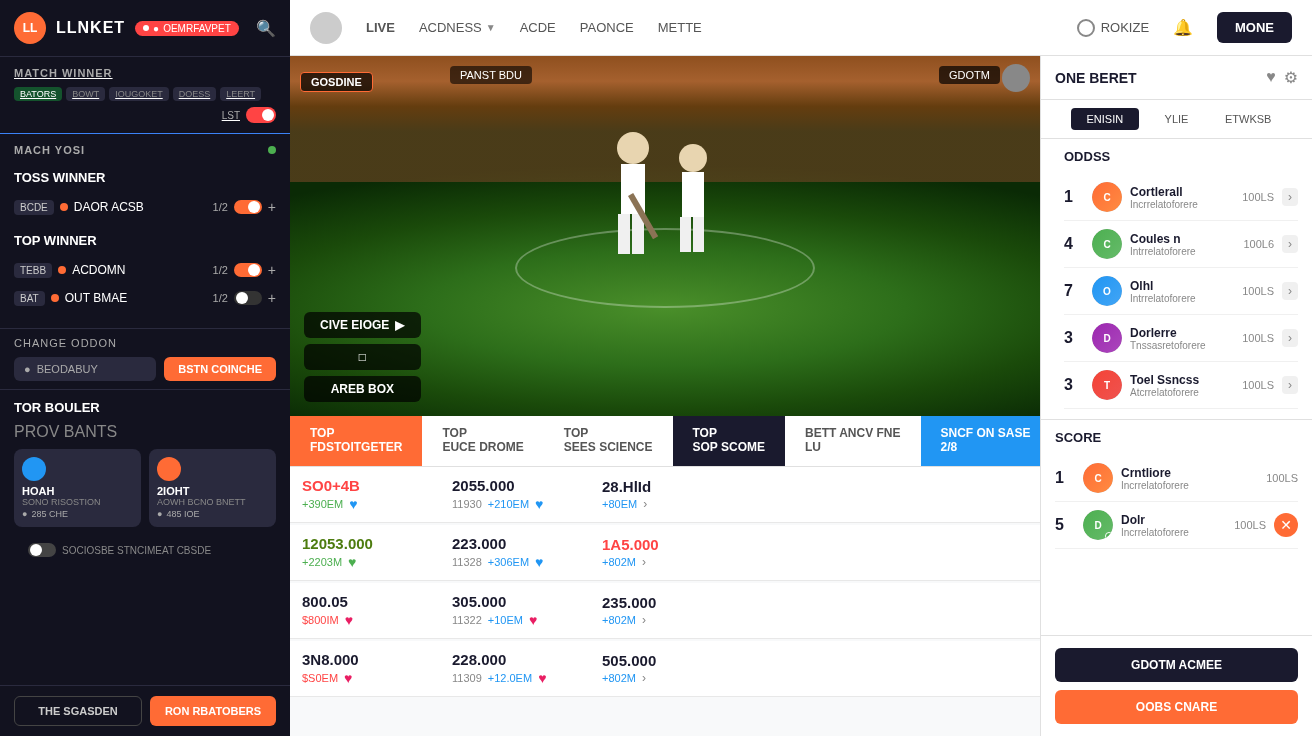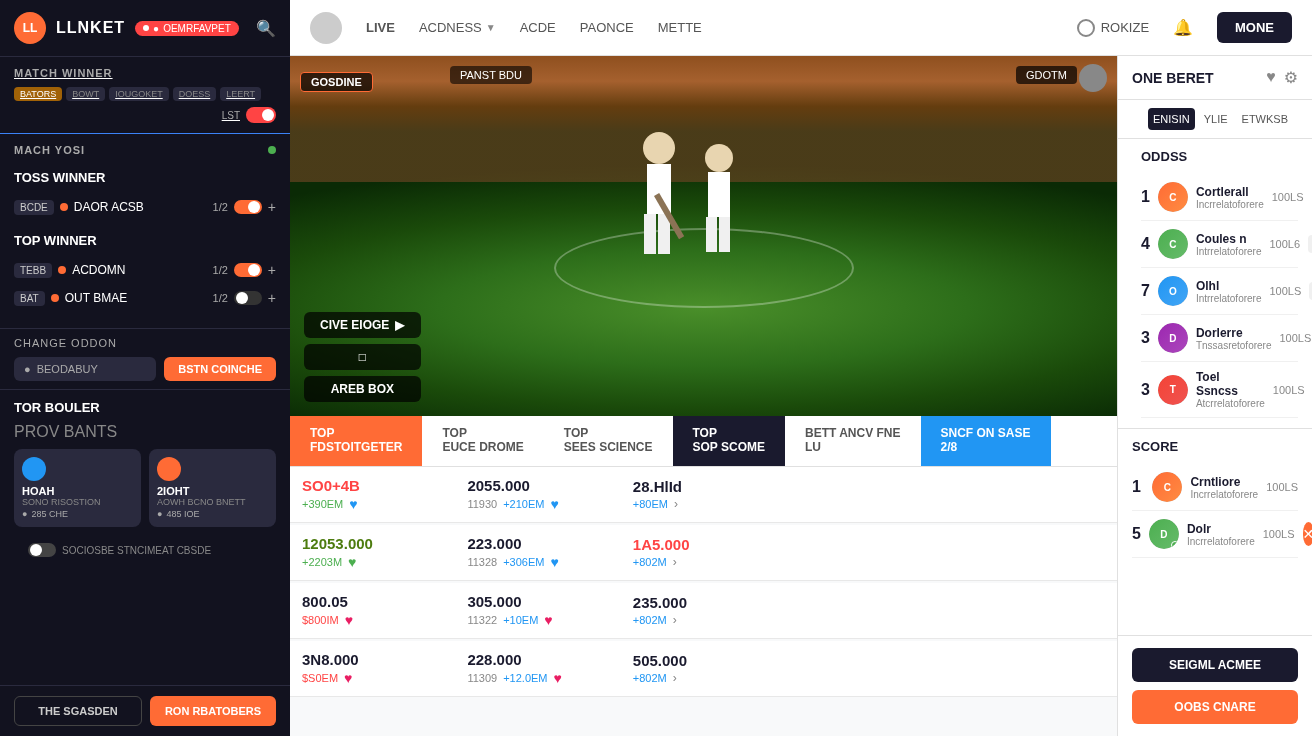--- a/index.html
+++ b/index.html
@@ -12,21 +12,21 @@
     .sidebar-brand { font-size: 16px; font-weight: 700; color: #fff; letter-spacing: 1px; }
     .sidebar-live-badge { background: #ff4444; border-radius: 10px; padding: 2px 8px; font-size: 10px; color: #fff; display: flex; align-items: center; gap: 4px; }
     .sidebar-live-dot { width: 6px; height: 6px; background: #fff; border-radius: 50%; }
     .sidebar-search { margin-left: auto; color: #888; cursor: pointer; font-size: 16px; }
 
     .match-winner-section { padding: 10px 14px; border-bottom: 1px solid #3b82f6; text-decoration: underline; }
     .section-title { font-size: 11px; font-weight: 600; color: #aaa; letter-spacing: 1px; margin-bottom: 8px; text-transform: uppercase; }
     .match-winner-controls { display: flex; align-items: center; gap: 6px; flex-wrap: wrap; }
     .mw-tabs { display: flex; gap: 4px; flex-wrap: wrap; }
     .mw-tab { font-size: 9px; padding: 2px 6px; background: #2a2a3e; border-radius: 4px; color: #888; cursor: pointer; }
-    .mw-tab.active { background: #a16207; color: #fff; }
+    .mw-tab.active { background: #14532d; color: #fff; }
     .match-winner-badge { margin-left: auto; font-size: 10px; color: #aaa; }
     .mw-toggle { width: 30px; height: 16px; background: #ff4444; border-radius: 8px; position: relative; cursor: pointer; }
     .mw-toggle::after { content: ''; position: absolute; right: 2px; top: 2px; width: 12px; height: 12px; background: #fff; border-radius: 50%; }
 
     .match-yosi { padding: 10px 14px; border-bottom: 1px solid #2a2a3e; }
     .match-yosi-header { display: flex; align-items: center; justify-content: space-between; margin-bottom: 8px; }
     .my-title { font-size: 11px; font-weight: 600; color: #aaa; letter-spacing: 1px; text-transform: uppercase; }
     .my-dot { width: 8px; height: 8px; background: #4caf50; border-radius: 50%; }
 
     .toss-winner-section { padding: 6px 0; }
@@ -121,21 +121,21 @@
     .bt-main-val.dark { color: #1a1a2e; }
     .bt-sub-row { display: flex; align-items: center; gap: 6px; margin-top: 2px; }
     .bt-sub-val { font-size: 11px; color: #888; }
     .bt-sub-green { font-size: 11px; color: #4caf50; }
     .bt-sub-blue { font-size: 11px; color: #2196f3; }
     .bt-heart { color: #2196f3; font-size: 14px; cursor: pointer; }
     .bt-heart.pink { color: #e91e63; }
     .bt-arrow { font-size: 12px; color: #888; cursor: pointer; }
 
     
-    .right-sidebar { width: 195px; background: #fff; display: flex; flex-direction: column; border-left: 1px solid #e0e0e0; flex-shrink: 0; overflow-y: auto; }
+    .right-sidebar { width: 272px; background: #fff; display: flex; flex-direction: column; border-left: 1px solid #e0e0e0; flex-shrink: 0; overflow-y: auto; }
     .rs-header { display: flex; align-items: center; justify-content: space-between; padding: 12px 14px; border-bottom: 1px solid #e0e0e0; }
     .rs-title { font-size: 14px; font-weight: 700; color: #1a1a2e; }
     .rs-icons { display: flex; gap: 8px; }
     .rs-icon { font-size: 16px; color: #888; cursor: pointer; }
 
     .rs-tabs { display: flex; padding: 8px 30px; gap: 4px; border-bottom: 1px solid #e0e0e0; }
     .rs-tab { flex: 1; text-align: center; padding: 5px; font-size: 11px; border-radius: 4px; cursor: pointer; color: #555; background: transparent; border: none; }
     .rs-tab.active { background: #1a1a2e; color: #fff; }
 
     .odds-section { padding: 10px 14px; margin-left: 9px; }
@@ -565,18 +565,18 @@
           <div class="odds-info">
             <div class="odds-name">Dolr</div>
             <div class="odds-sub">Incrrelatoforere</div>
           </div>
           <span class="odds-val">100LS</span>
           <div style="background:#ff6b35;border-radius:50%;width:24px;height:24px;display:flex;align-items:center;justify-content:center;color:#fff;font-size:14px;cursor:pointer;">✕</div>
         </div>
       </div>
 
       <div class="rs-bottom">
-        <button class="rs-place-btn">SEIGML ACMEE</button>
+        <button class="rs-place-btn">GDOTM ACMEE</button>
         <button class="rs-odds-btn">OOBS CNARE</button>
       </div>
     </div>
   </div>
 </div>
 
 </body></html>

